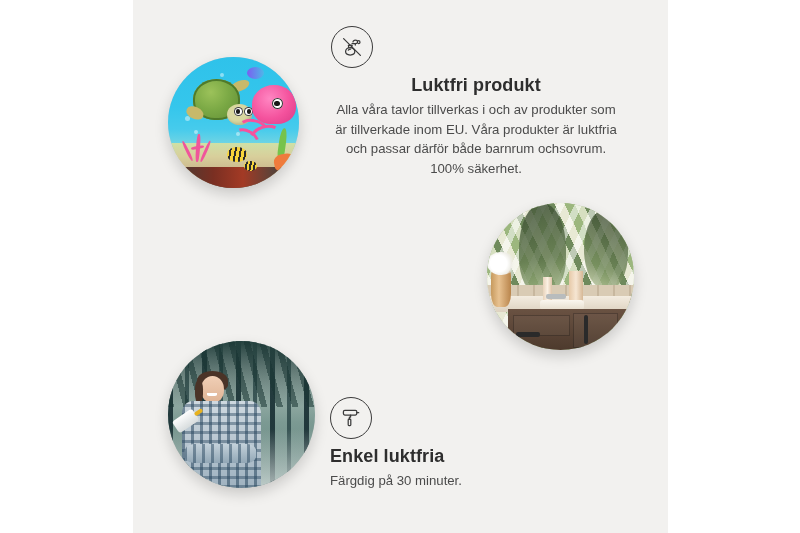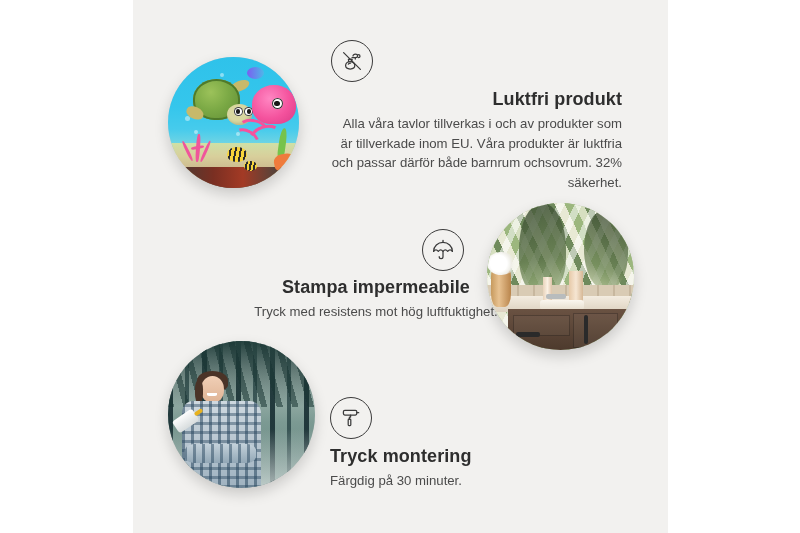--- a/index.html
+++ b/index.html
@@ -260,21 +260,21 @@
     box-sizing:border-box;
   }
   .feat-title{
     font-size:18px;font-weight:bold;color:#2e2e2e;
     letter-spacing:.1px;margin:7px 0 4px 0;
   }
   .feat-desc{
     font-size:13.2px;color:#4b4b4b;line-height:1.48;margin:0;
   }
 
-  #feat1{left:330px;top:40px;width:292px;text-align:right;}
+  #feat1{left:330px;top:26px;width:292px;text-align:center;}
   #feat1 .icon-wrap{margin-left:1px;}
 
   #feat2{left:226px;top:229px;width:300px;text-align:center;}
   #feat2 .icon-wrap{margin:0 auto;margin-left:196px;}
   #feat2 .feat-title{margin-top:6px;}
 
   #feat3{left:330px;top:397px;width:280px;text-align:left;}
 
   svg{display:block;}
 </style>
@@ -376,41 +376,29 @@
         <path d="M9.6 13.5v-2.1h3.2v2.1"></path>
         <path d="M9.4 11.4h3.6"></path>
         <path d="M13 9.5h3.3v1.6"></path>
         <path d="M16.3 9.5c1.2 0 2.3-.6 2.3-1.6s-1-1.7-2.3-1.7-2.3.8-2.3 1.7"></path>
         <path d="M19.4 9.6c.9 0 1.6-.6 1.6-1.4s-.7-1.5-1.6-1.5"></path>
         <path d="M9.3 16.2c.5-.8 1.4-1.2 2.3-1.2"></path>
         <path d="M4.6 4.6 21.4 21.4"></path>
       </svg>
     </div>
     <div class="feat-title">Luktfri produkt</div>
-    <p class="feat-desc">Alla våra tavlor tillverkas i och av produkter som är tillverkade inom EU. Våra produkter är luktfria och passar därför både barnrum ochsovrum. 32% säkerhet.</p>
+    <p class="feat-desc">Alla våra tavlor tillverkas i och av produkter som är tillverkade inom EU. Våra produkter är luktfria och passar därför både barnrum ochsovrum. 100% säkerhet.</p>
   </div>
 
-  <div class="feature" id="feat2">
-    <div class="icon-wrap">
-      <svg width="26" height="26" viewBox="0 0 26 26" fill="none" stroke="#3b3b3b" stroke-width="1.25" stroke-linecap="round" stroke-linejoin="round">
-        <path d="M3.6 14.4C3.6 9.3 7.8 5.4 13 5.4s9.4 3.9 9.4 9"></path>
-        <path d="M3.6 14.4c1.6-2 3.1-2 4.7 0 1.6-2 3.1-2 4.7 0 1.6-2 3.1-2 4.7 0 1.6-2 3.1-2 4.7 0"></path>
-        <path d="M13 5.4V3.4"></path>
-        <path d="M13 14.4v5.3c0 1.1-.9 1.9-1.9 1.9s-1.9-.8-1.9-1.9"></path>
-      </svg>
-    </div>
-    <div class="feat-title">Stampa impermeabile</div>
-    <p class="feat-desc">Tryck med resistens mot hög luftfuktighet.</p>
-  </div>
 
   <div class="feature" id="feat3">
     <div class="icon-wrap">
       <svg width="26" height="26" viewBox="0 0 26 26" fill="none" stroke="#3b3b3b" stroke-width="1.25" stroke-linecap="round" stroke-linejoin="round">
         <rect x="5.4" y="5.4" width="13.4" height="4.6" rx="1.4"></rect>
         <path d="M18.8 7.7h1.9"></path>
         <path d="M12.6 10v2.1h-1.2v2.1"></path>
         <rect x="10.2" y="14.2" width="2.6" height="6.4" rx=".8"></rect>
       </svg>
     </div>
-    <div class="feat-title">Tryck montering</div>
+    <div class="feat-title">Enkel luktfria</div>
     <p class="feat-desc">Färgdig på 30 minuter.</p>
   </div>
 </div>
 
 </body></html>

